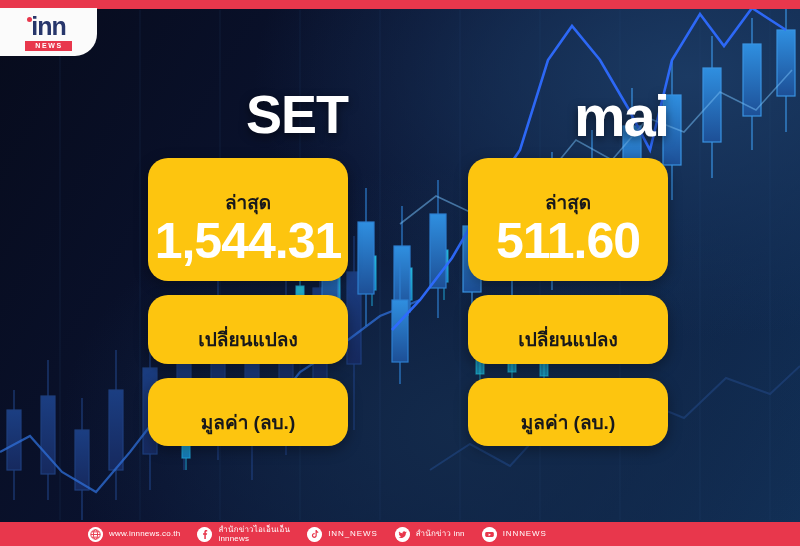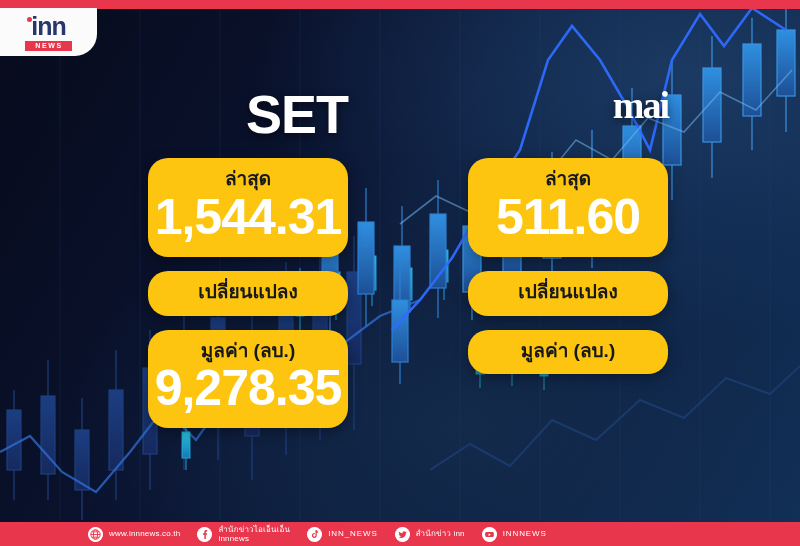--- a/index.html
+++ b/index.html
@@ -50,30 +50,30 @@
   .col { position:absolute; top:86px; width:200px; z-index:4; }
   .col.set  { left:148px; }
   .col.mai  { left:468px; }
 
   .idx-title {
     text-align:right; color:#ffffff; font-weight:bold;
     font-size:54px; line-height:1.05; letter-spacing:-1px;
     text-shadow:0 3px 10px rgba(0,0,0,.55);
     height:72px;
   }
-  .idx-title.lower { font-size:38px; letter-spacing:-2px;font-family:Liberation Serif, serif; }
+  .idx-title.lower { font-size:58px; letter-spacing:-2px; }
 
   .card {
     width:200px; background:#FDC50F; border-radius:20px;
     padding:9px 6px 12px; margin-bottom:14px;
     box-shadow:0 4px 14px rgba(0,0,0,.35);
     text-align:center;
   }
   .card-label {
-    color:#17181c; font-size:19px; font-weight:bold; line-height:1.25;
+    color:#17181c; font-size:19px; font-weight:bold; line-height:1.25;margin-top:24px;
   }
   .card-value {
     color:#ffffff; font-size:50px; font-weight:bold; line-height:1.1;
     letter-spacing:-1px; margin-top:-1px;
   }
   .card-value.green { color:#128A2E; }
 
   
   .footer {
     position:absolute; left:0; bottom:0; width:800px; height:24px;
@@ -239,21 +239,20 @@
       <div class="card-label">ล่าสุด</div>
       <div class="card-value">1,544.31</div>
     </div>
 
     <div class="card">
       <div class="card-label">เปลี่ยนแปลง</div>
     </div>
 
     <div class="card">
       <div class="card-label">มูลค่า (ลบ.)</div>
-      <div class="card-value">9,278.35</div>
     </div>
   </div>
 
   <div class="col mai">
     <div class="idx-title lower">mai</div>
 
     <div class="card">
       <div class="card-label">ล่าสุด</div>
       <div class="card-value">511.60</div>
     </div>

